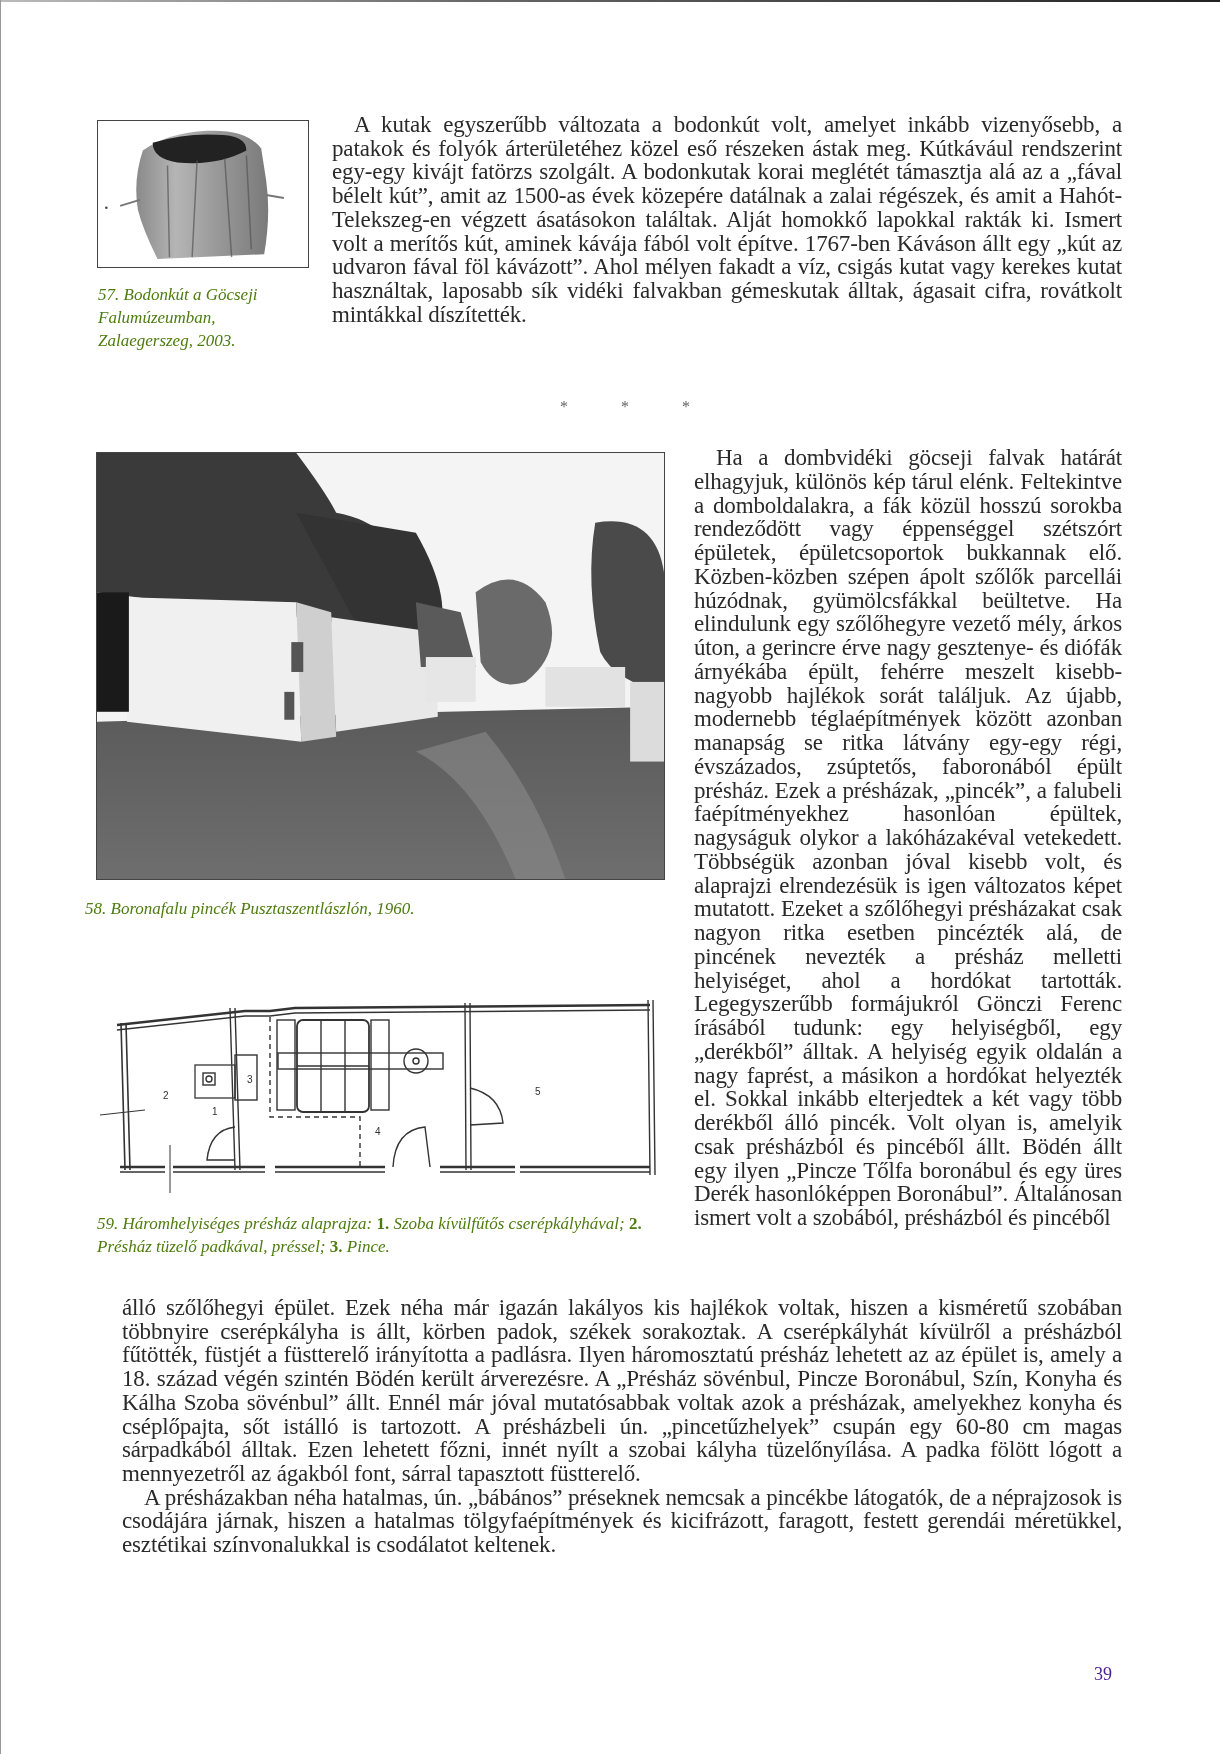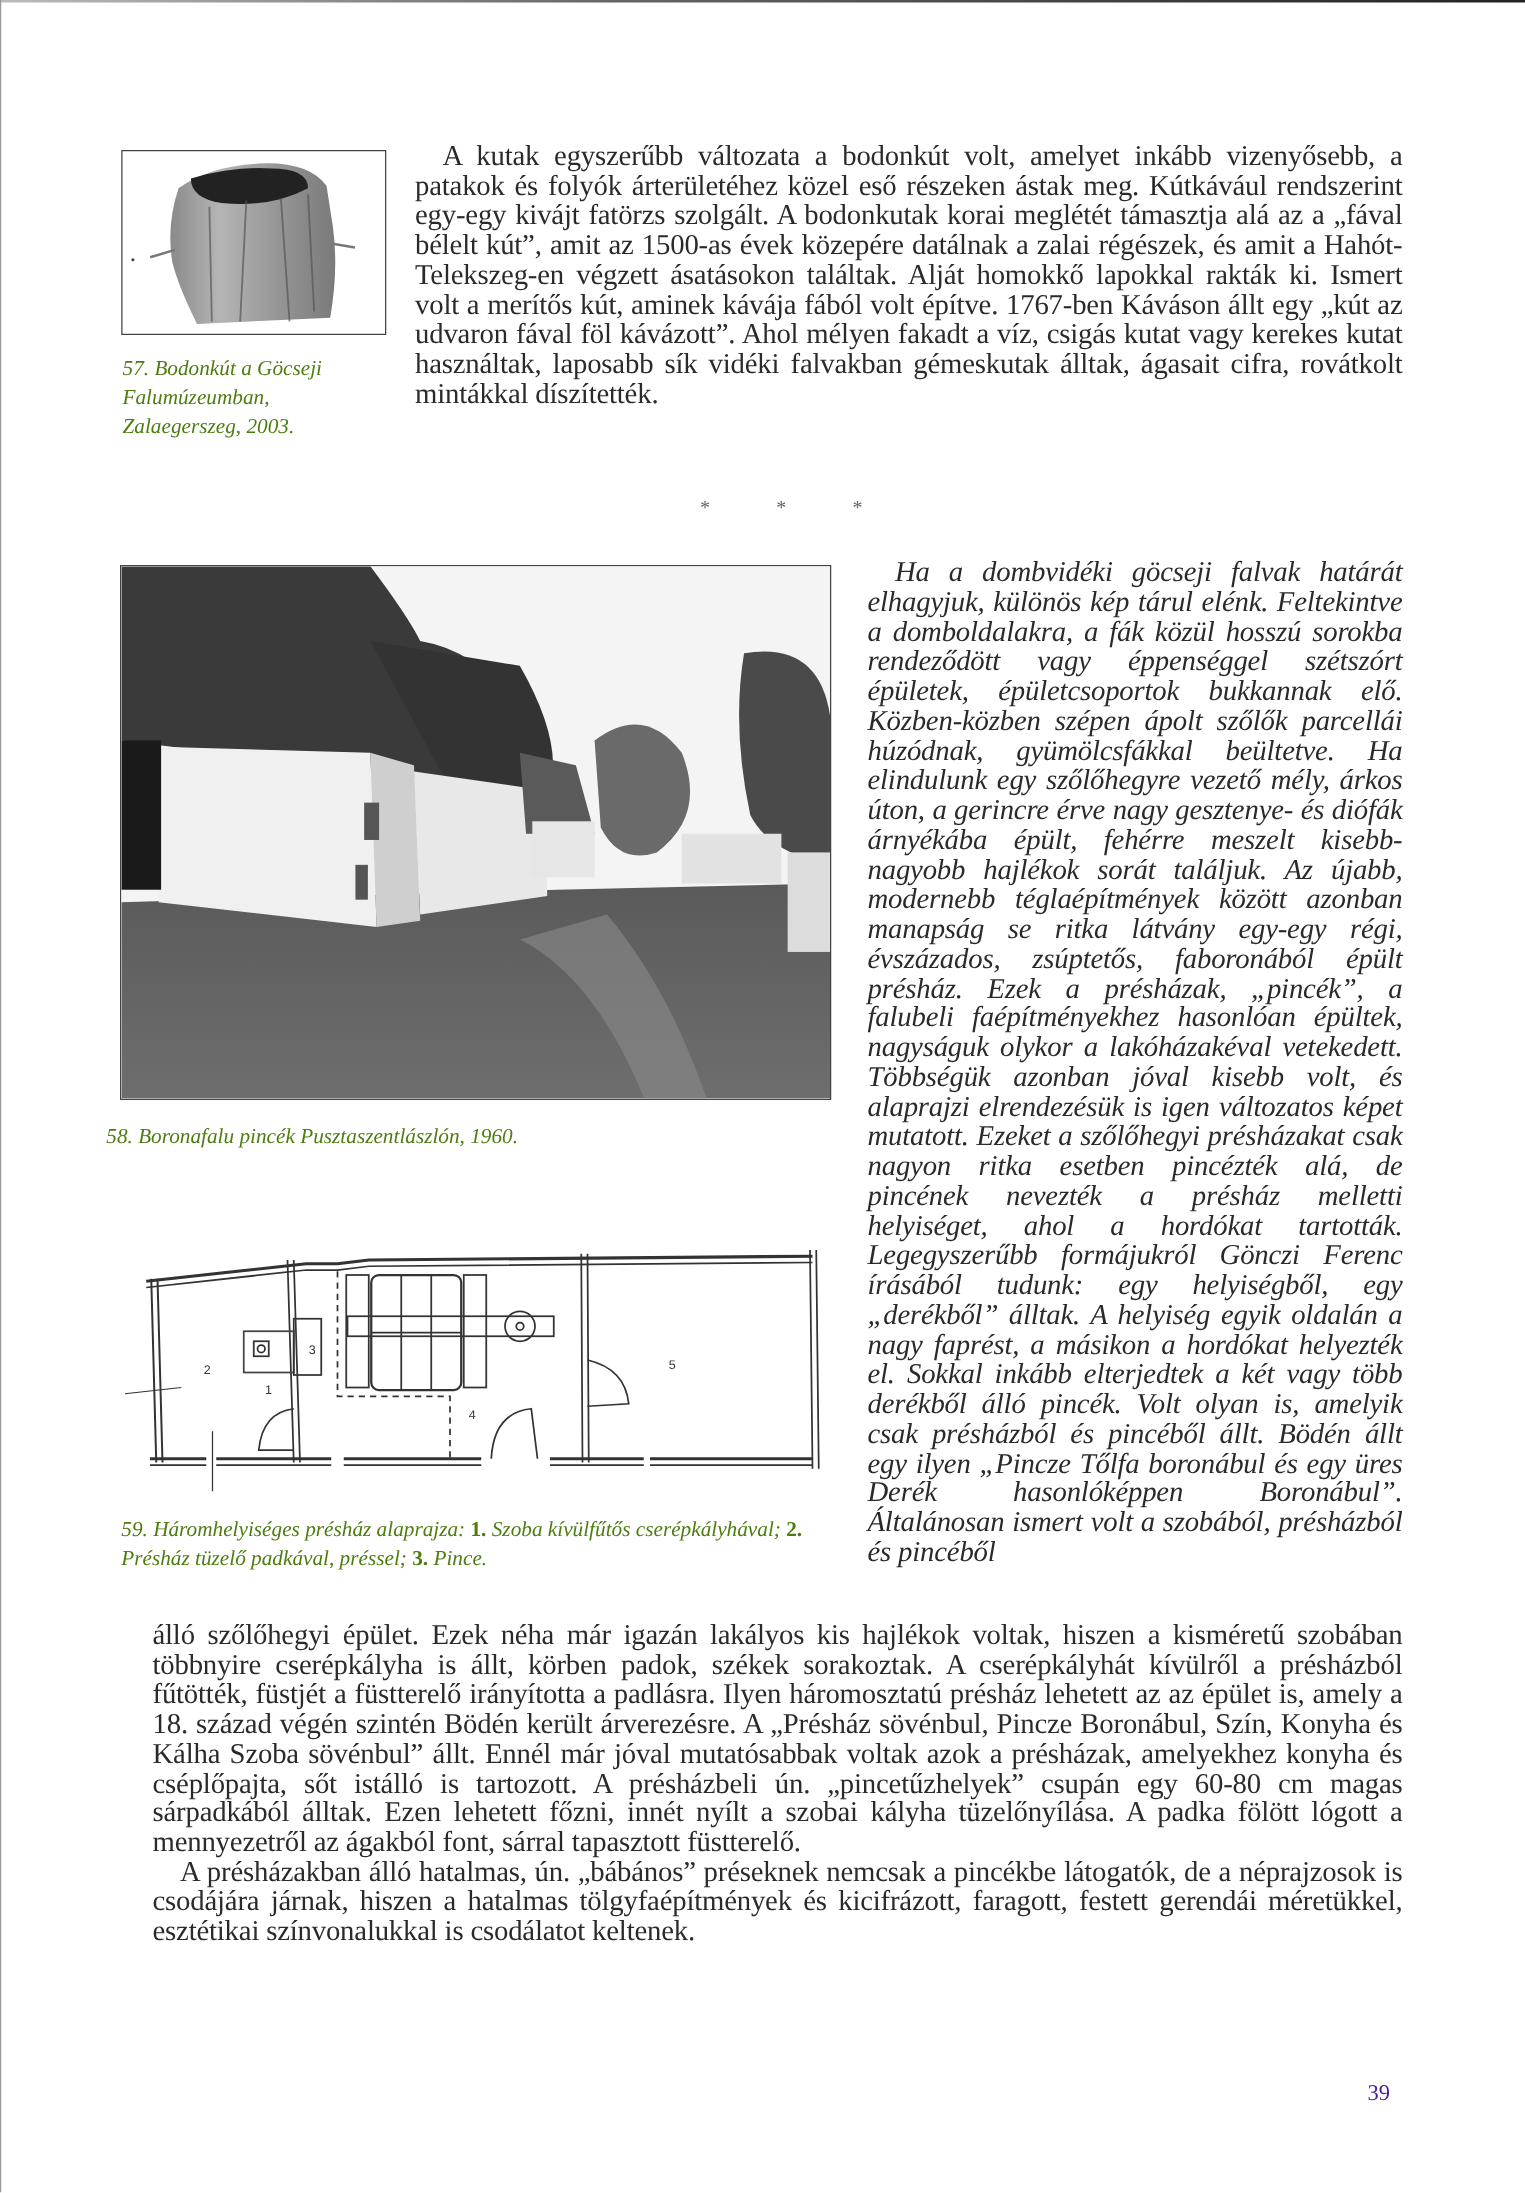--- a/index.html
+++ b/index.html
@@ -50,21 +50,21 @@
     }
     #fig58 svg { width: 100%; height: 100%; display: block; }
     #cap58 { position: absolute; left: 85px; top: 897px; width: 560px; }
 
     
     #fig59 { position: absolute; left: 95px; top: 975px; width: 570px; height: 220px; }
     #fig59 svg { width: 100%; height: 100%; display: block; }
     #cap59 { position: absolute; left: 97px; top: 1212px; width: 565px; font-family: Liberation Serif, serif; }
 
     
-    #rightcol { position: absolute; left: 694px; top: 446px; width: 428px; font-style: italic; }
+    #rightcol { position: absolute; left: 694px; top: 446px; width: 428px; }
     #rightcol .body-text { line-height: 23.75px; }
 
     
     #fullwidth { position: absolute; left: 122px; top: 1296px; width: 1000px; }
 
     #page-number {
       position: absolute; left: 1094px; top: 1664px; font-size: 18px; color: #4c1d95;
     }
   </style>
 </head>
@@ -186,16 +186,16 @@
 <div id="cap59">
   <p class="caption"><span>59. Háromhelyiséges présház alaprajza: </span><b>1.</b><span> Szoba kívülfűtős cserépkályhával; </span><b>2.</b><span> Présház tüzelő padkával, préssel; </span><b>3.</b><span> Pince.</span></p>
 </div>
 
 <div id="rightcol">
   <p class="body-text indent">Ha a dombvidéki göcseji falvak határát elhagyjuk, különös kép tárul elénk. Feltekintve a domboldalakra, a fák közül hosszú sorokba rendeződött vagy éppenséggel szétszórt épületek, épületcsoportok bukkannak elő. Közben-közben szépen ápolt szőlők parcellái húzódnak, gyümölcsfákkal beültetve. Ha elindulunk egy szőlőhegyre vezető mély, árkos úton, a gerincre érve nagy gesztenye- és diófák árnyékába épült, fehérre meszelt kisebb-nagyobb hajlékok sorát találjuk. Az újabb, modernebb téglaépítmények között azonban manapság se ritka látvány egy-egy régi, évszázados, zsúptetős, faboronából épült présház. Ezek a présházak, „pincék”, a falubeli faépítményekhez hasonlóan épültek, nagyságuk olykor a lakóházakéval vetekedett. Többségük azonban jóval kisebb volt, és alaprajzi elrendezésük is igen változatos képet mutatott. Ezeket a szőlőhegyi présházakat csak nagyon ritka esetben pincézték alá, de pincének nevezték a présház melletti helyiséget, ahol a hordókat tartották. Legegyszerűbb formájukról Gönczi Ferenc írásából tudunk: egy helyiségből, egy „derékből” álltak. A helyiség egyik oldalán a nagy faprést, a másikon a hordókat helyezték el. Sokkal inkább elterjedtek a két vagy több derékből álló pincék. Volt olyan is, amelyik csak présházból és pincéből állt. Bödén állt egy ilyen „Pincze Tőlfa boronábul és egy üres Derék hasonlóképpen Boronábul”. Általánosan ismert volt a szobából, présházból és pincéből</p>
 </div>
 
 <div id="fullwidth">
   <p class="body-text">álló szőlőhegyi épület. Ezek néha már igazán lakályos kis hajlékok voltak, hiszen a kisméretű szobában többnyire cserépkályha is állt, körben padok, székek sorakoztak. A cserépkályhát kívülről a présházból fűtötték, füstjét a füstterelő irányította a padlásra. Ilyen háromosztatú présház lehetett az az épület is, amely a 18. század végén szintén Bödén került árverezésre. A „Présház sövénbul, Pincze Boronábul, Szín, Konyha és Kálha Szoba sövénbul” állt. Ennél már jóval mutatósabbak voltak azok a présházak, amelyekhez konyha és cséplőpajta, sőt istálló is tartozott. A présházbeli ún. „pincetűzhelyek” csupán egy 60-80 cm magas sárpadkából álltak. Ezen lehetett főzni, innét nyílt a szobai kályha tüzelőnyílása. A padka fölött lógott a mennyezetről az ágakból font, sárral tapasztott füstterelő.</p>
-  <p class="body-text indent">A présházakban álló hatalmas, ún. „bábános” préseknek nemcsak a pincékbe látogatók, de a néprajzosok is csodájára járnak, hiszen a hatalmas tölgyfaépítmények és kicifrázott, faragott, festett gerendái méretükkel, esztétikai színvonalukkal is csodálatot keltenek.</p>
+  <p class="body-text indent">A présházakban néha hatalmas, ún. „bábános” préseknek nemcsak a pincékbe látogatók, de a néprajzosok is csodájára járnak, hiszen a hatalmas tölgyfaépítmények és kicifrázott, faragott, festett gerendái méretükkel, esztétikai színvonalukkal is csodálatot keltenek.</p>
 </div>
 
 <div id="page-number">39</div>
 
 </body></html>

